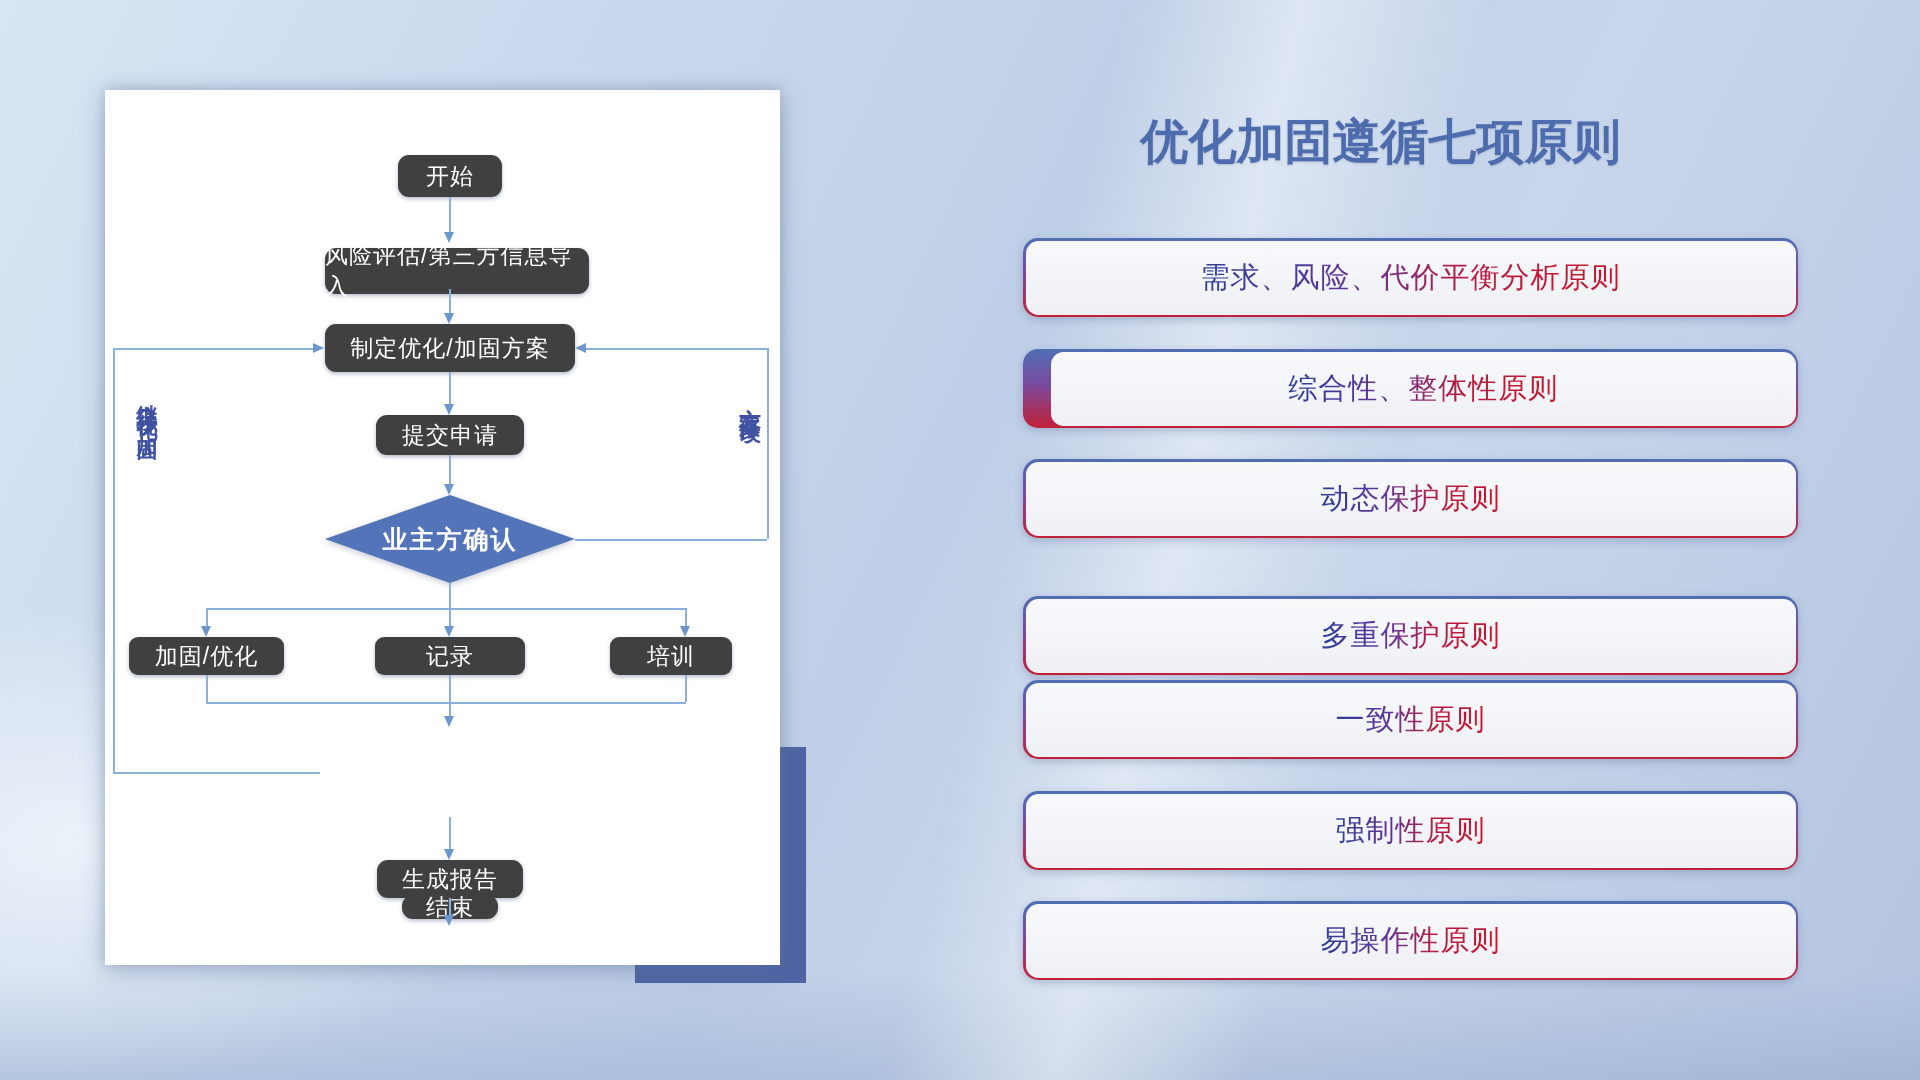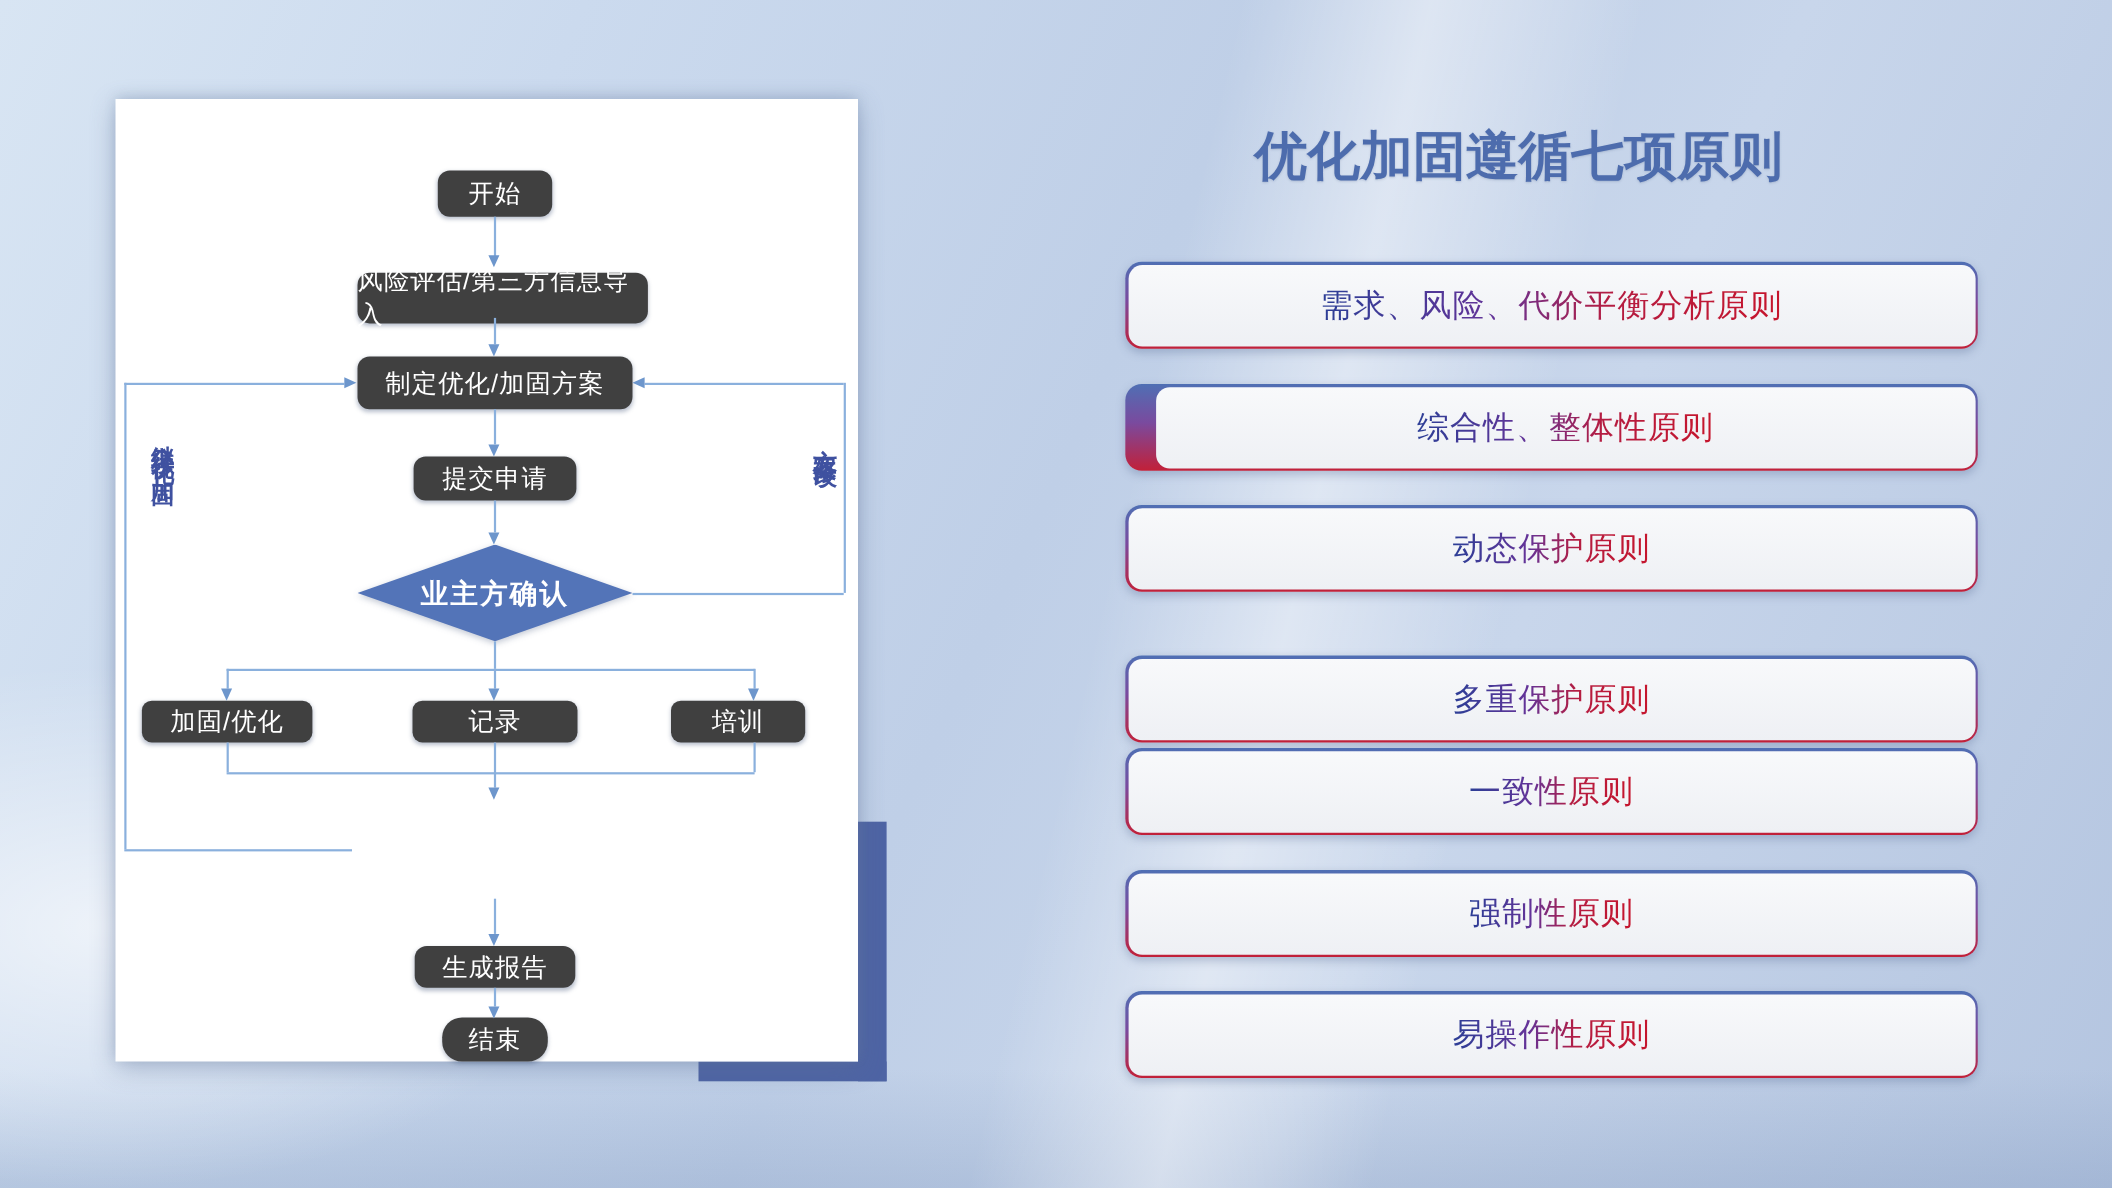--- a/index.html
+++ b/index.html
@@ -97,21 +97,21 @@
       <span>记录</span>
     </div>
   <div class="node" style="left:505px;top:547px;width:122px;height:38px;border-radius:9px;">
       <span>培训</span>
     </div>
 
 
   <div class="node" style="left:272px;top:770px;width:146px;height:38px;">
       <span>生成报告</span>
     </div>
-  <div class="node" style="left:297px;top:835px;width:96px;height:40px;border-radius:18px;">
+  <div class="node" style="left:297px;top:805px;width:96px;height:24px;">
       <span>结束</span>
     </div>
 
   <div class="vline" style="left:344px;top:107px;height:36px;"></div>
   <div class="arr arr-d" style="left:339px;top:142px;"></div>
   <div class="vline" style="left:344px;top:199px;height:24px;"></div>
   <div class="arr arr-d" style="left:339px;top:223px;"></div>
   <div class="vline" style="left:344px;top:282px;height:32px;"></div>
   <div class="arr arr-d" style="left:339px;top:314px;"></div>
   <div class="vline" style="left:344px;top:365px;height:29px;"></div>

